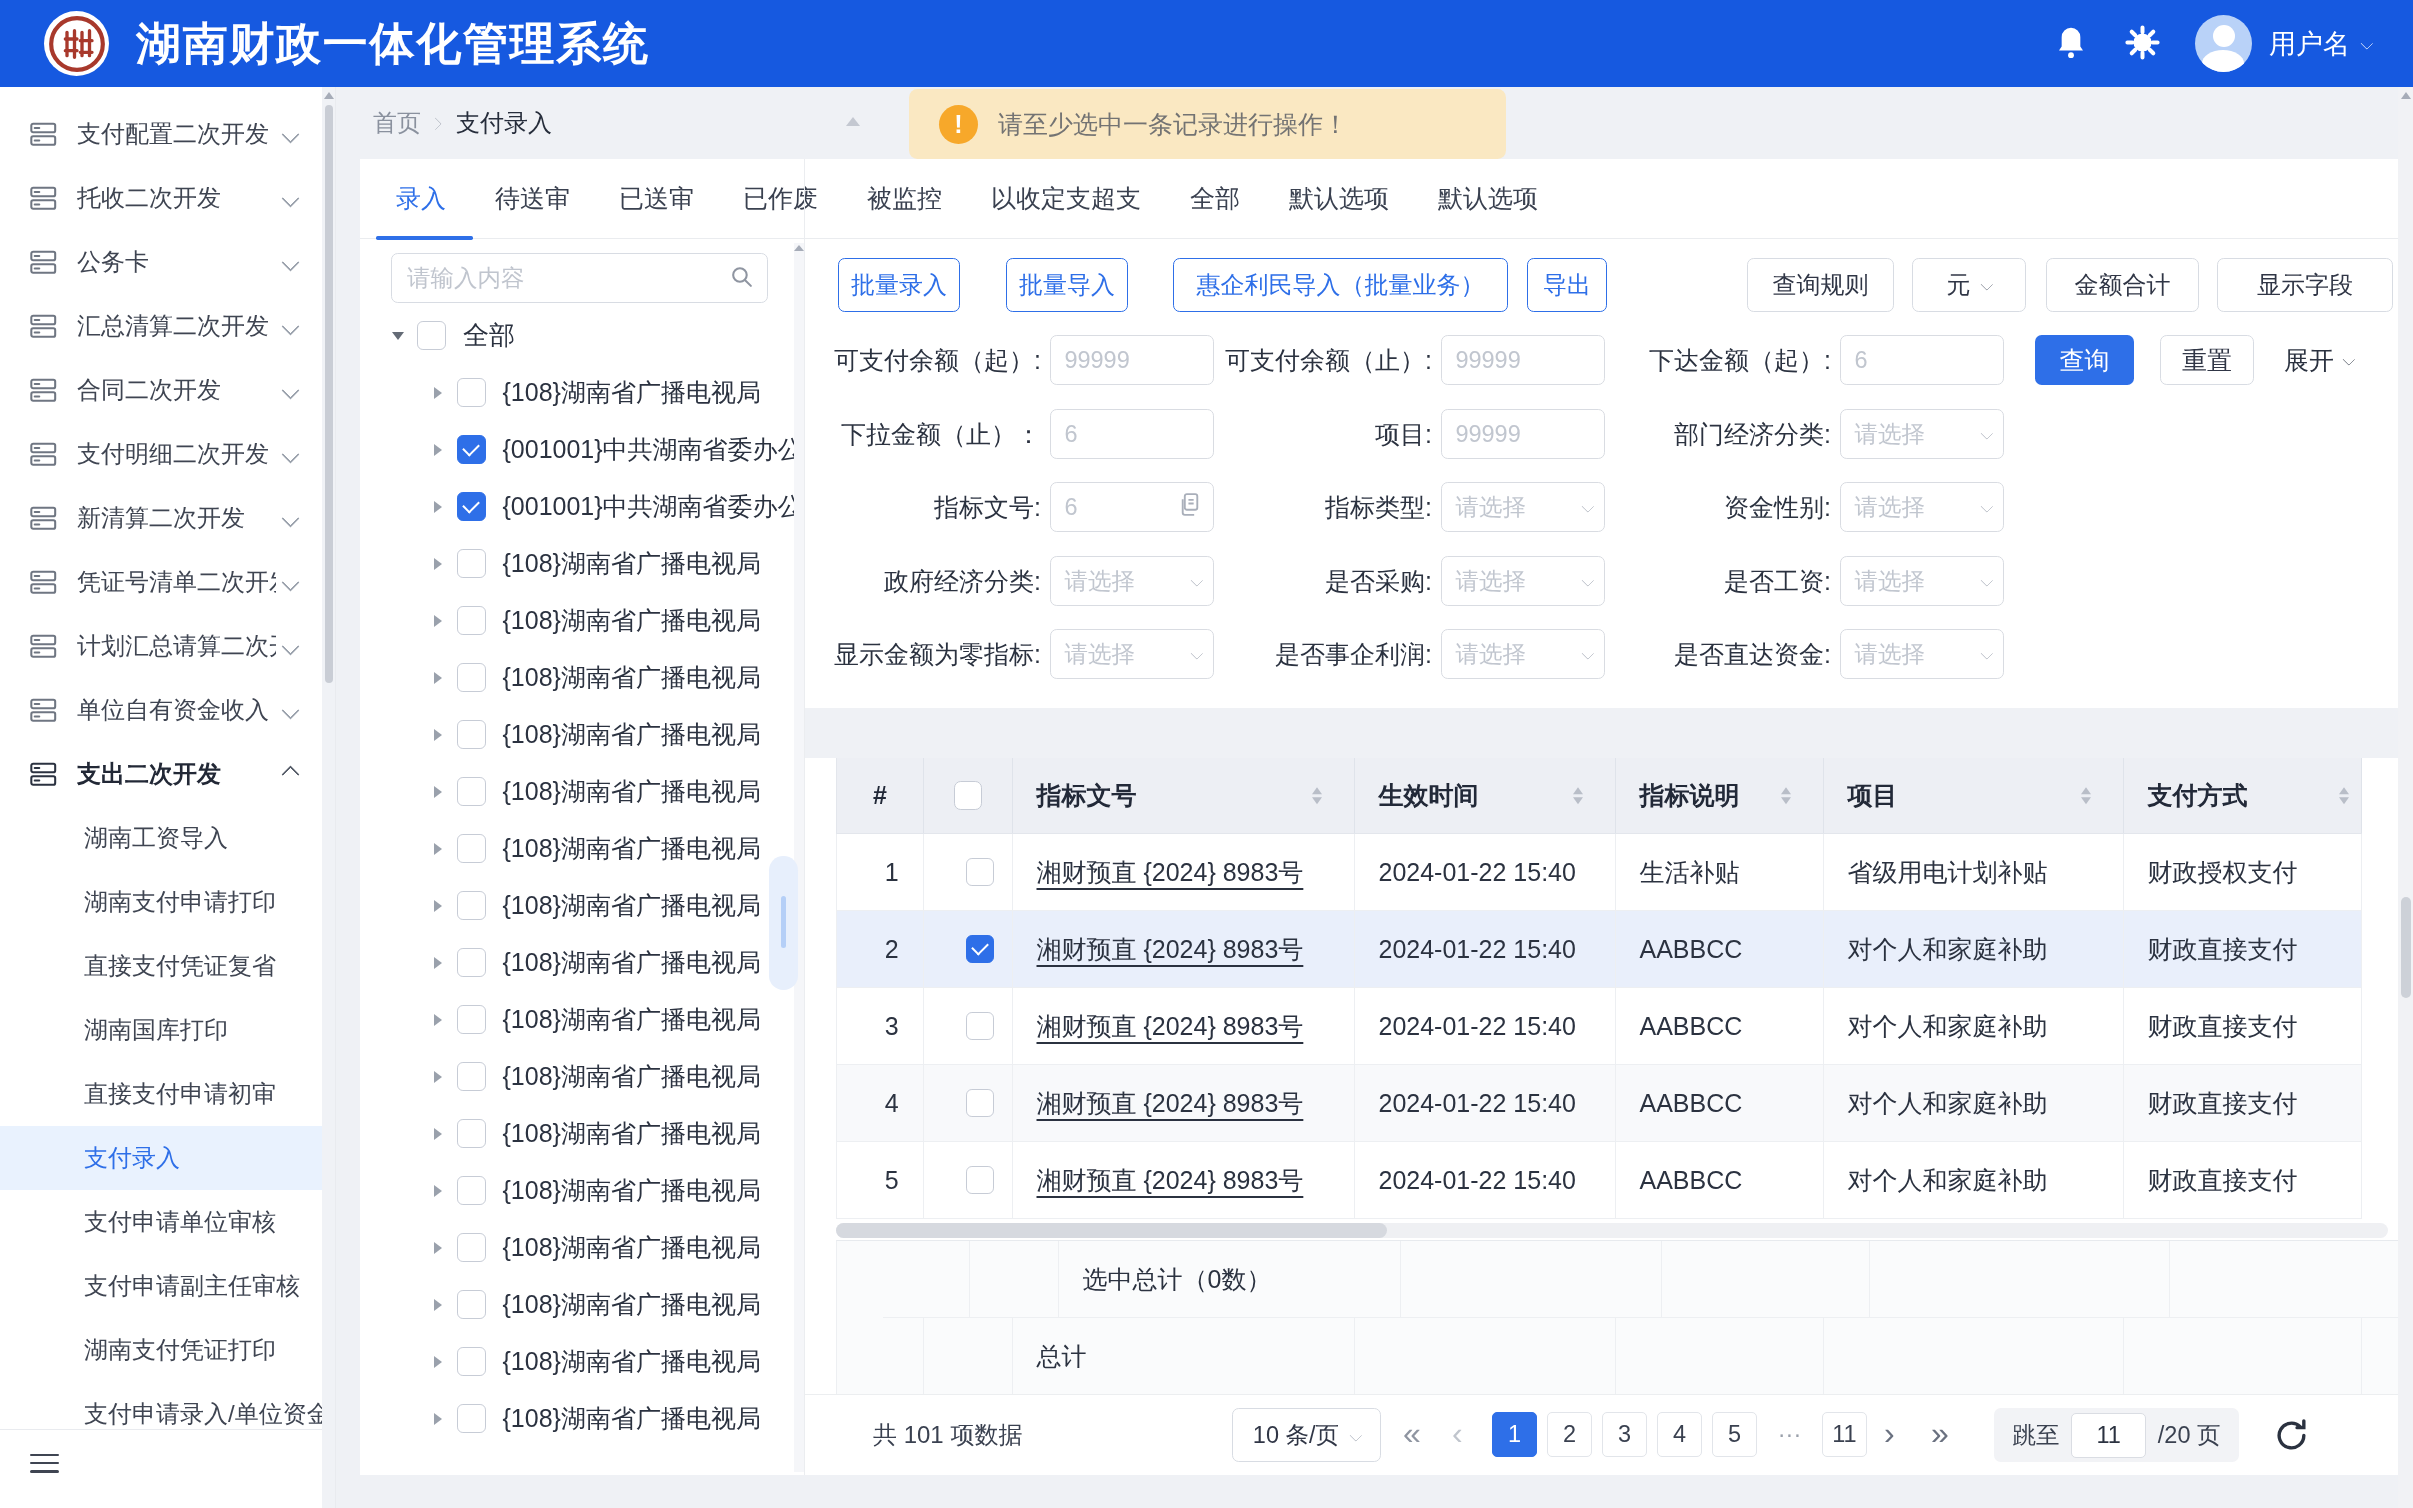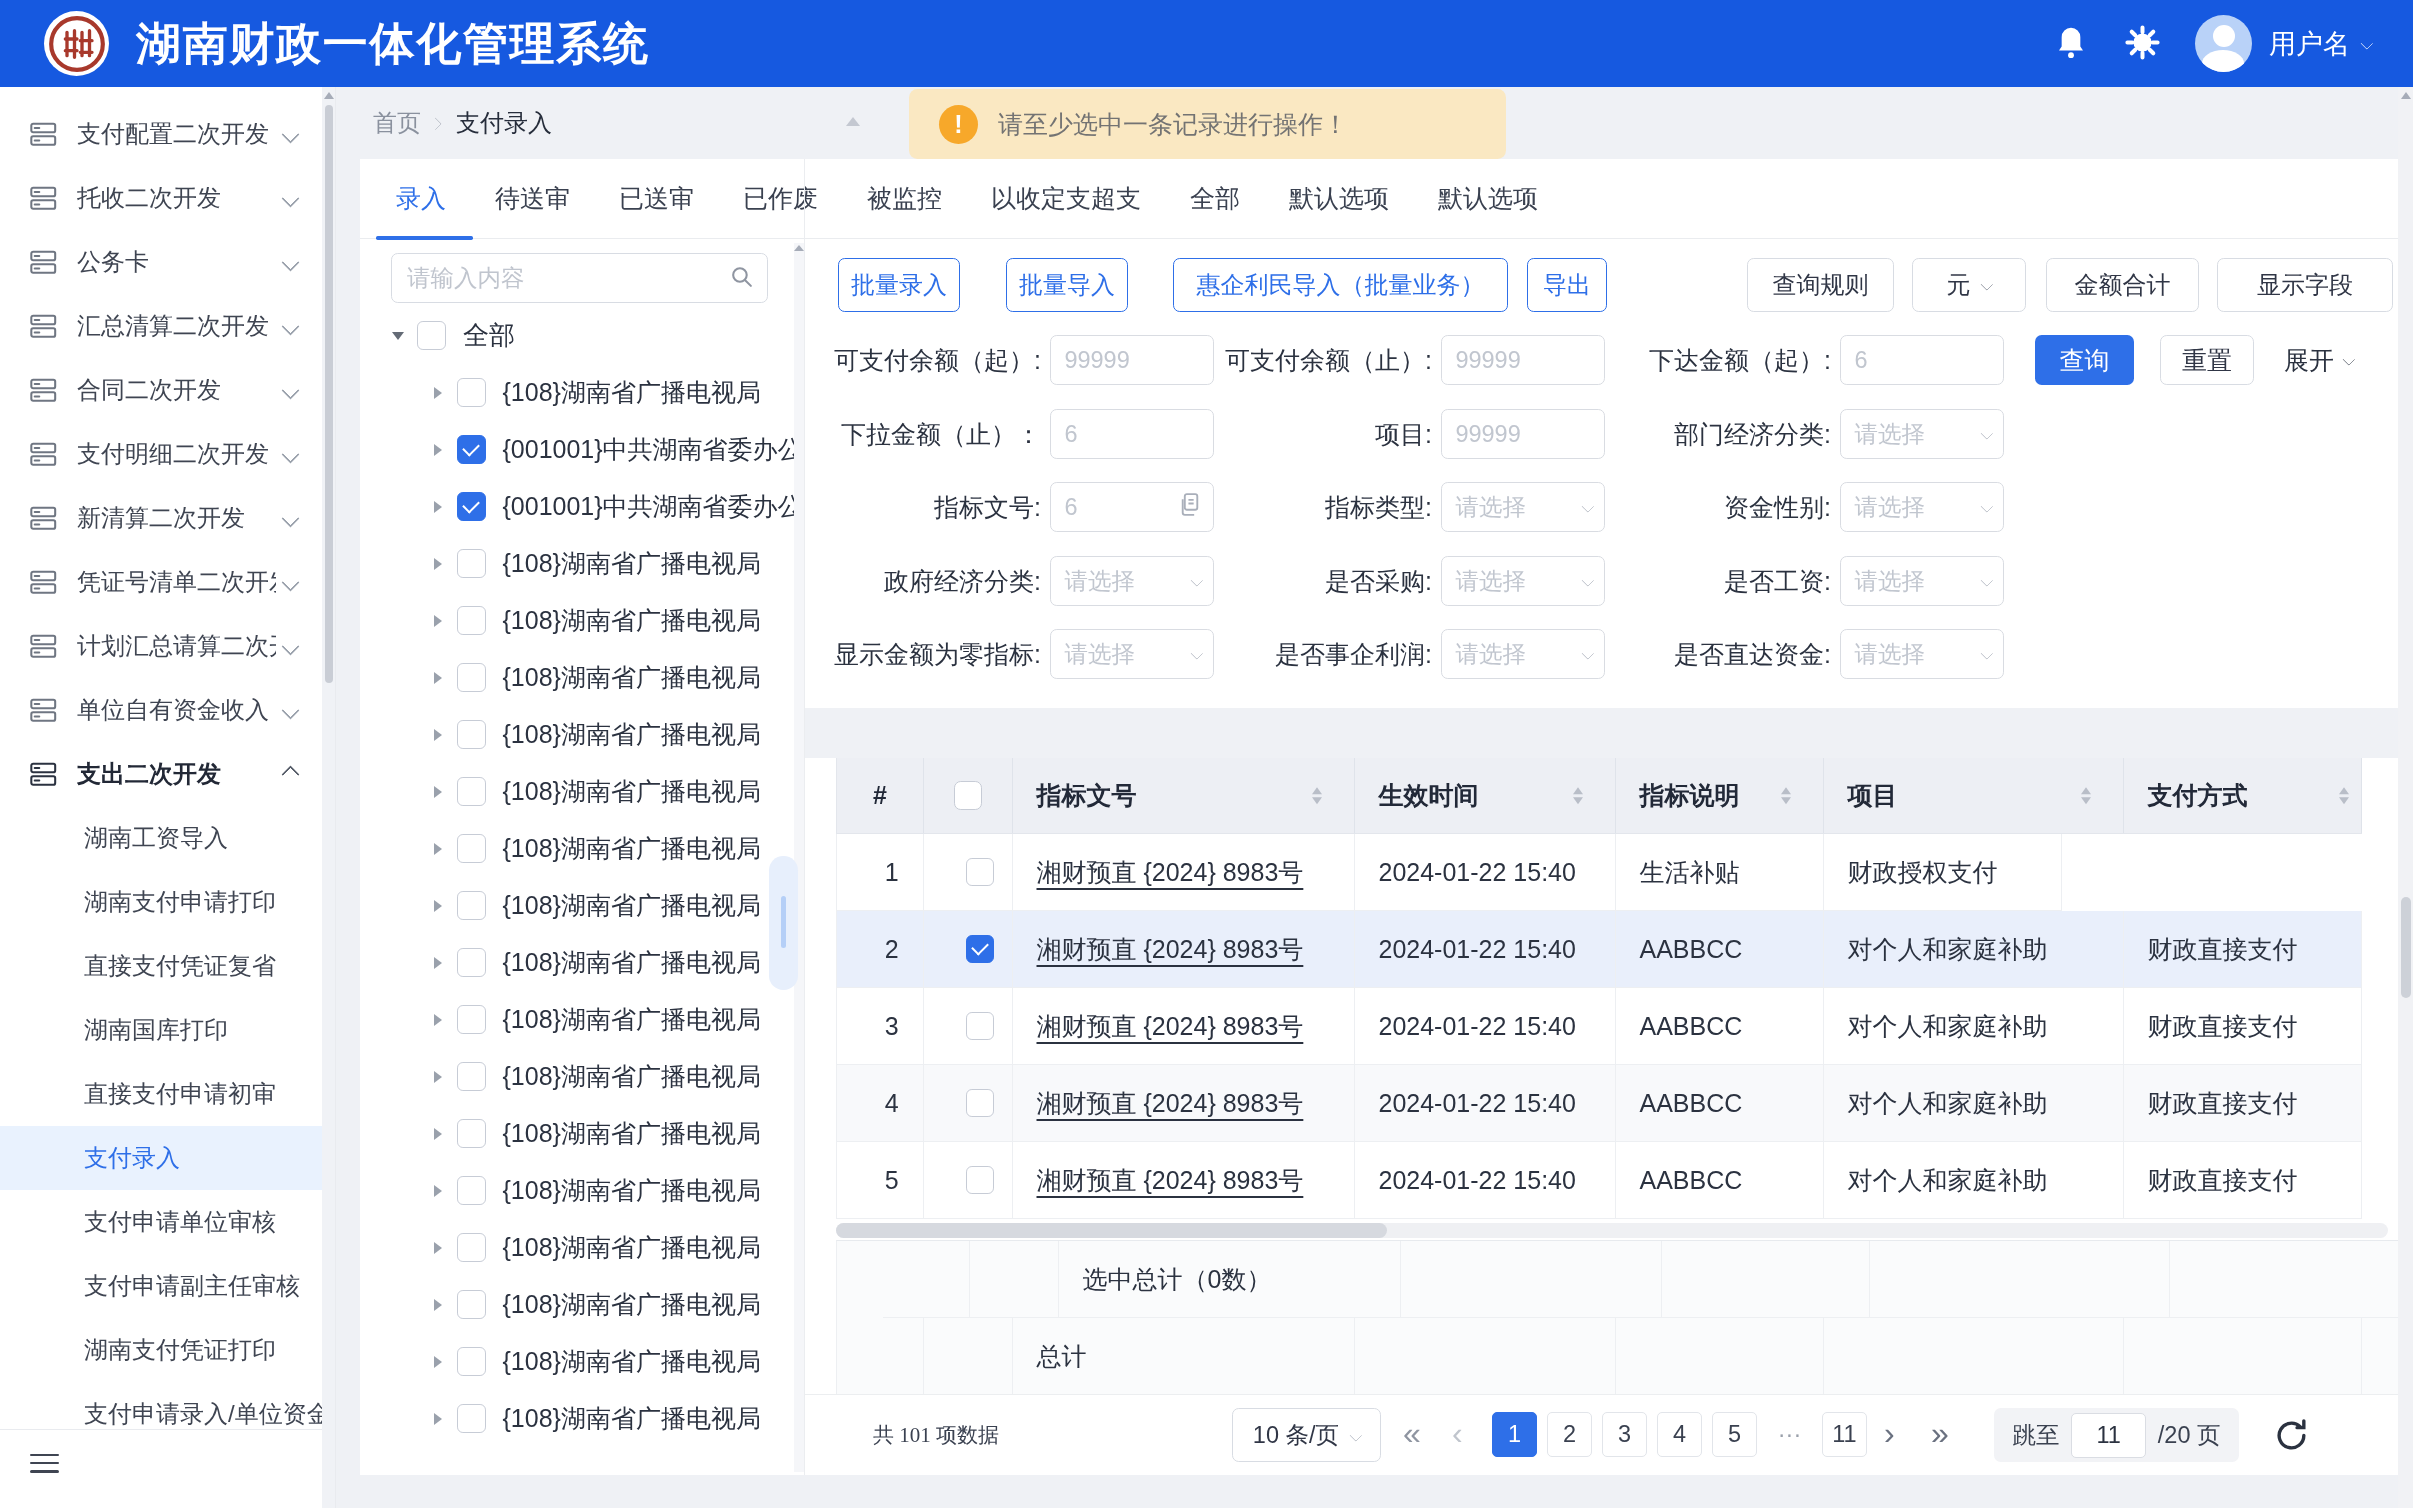--- a/index.html
+++ b/index.html
@@ -107,21 +107,21 @@
     box-sizing:border-box;font-size:25px;color:#2B3240;padding-left:23.5px;overflow:hidden;white-space:nowrap;}
   .doc-link{text-decoration:underline;text-underline-offset:6.7px;cursor:pointer;}
   .c0{width:87px;}.c1{width:89px;}.c2{width:342px;}.c3{width:261px;}.c4{width:208px;}.c5{width:300px;}.c6{width:238px;}
   .hscroll-track{position:absolute;left:836px;top:1223px;width:1552px;height:15px;background:#EFF0F3;border-radius:7.5px;}
   .hscroll-thumb{position:absolute;left:0;top:0;width:551px;height:15px;background:#D6D9DF;border-radius:7.5px;cursor:pointer;}
   .sumrow{display:flex;background:#FAFBFC;border-left:0.8px solid #EDEFF2;box-sizing:border-box;}
   .sumrow .td{height:77px;display:flex;align-items:center;border-right:0.8px solid #EDEFF2;border-bottom:0.8px solid #EDEFF2;
     box-sizing:border-box;font-size:25px;color:#2B3240;padding-left:23.5px;}
   
   .tfoot{position:absolute;left:805px;top:1394px;width:1593px;height:80px;background:#fff;border-top:0.8px solid #ECEEF0;}
-  .total-text{position:absolute;left:68px;top:0;height:80px;line-height:80px;font-size:21px;color:#3A4150;font-family:Liberation Serif, serif;}
+  .total-text{position:absolute;left:68px;top:0;height:80px;line-height:80px;font-size:24px;color:#3A4150;}
   .size-select{position:absolute;left:427px;top:13.4px;width:149px;height:54px;border:0.8px solid #D8DCE3;border-radius:6.7px;
     box-sizing:border-box;display:flex;align-items:center;justify-content:center;font-size:23.5px;color:#303646;cursor:pointer;background:#fff;}
   .size-select .chev{margin-left:11.7px;color:#A9AFBA;}
   .pg-arrow{position:absolute;top:0;height:80px;line-height:77px;font-size:32px;color:#8F95A1;cursor:pointer;}
   .pages{position:absolute;left:687px;top:17px;display:flex;gap:10px;}
   .page{width:45px;height:45px;border:0.8px solid #E2E5EA;border-radius:5px;background:#fff;display:flex;align-items:center;
     justify-content:center;font-size:23.5px;color:#3A4150;cursor:pointer;box-sizing:border-box;}
   .page.active{background:#2E6FE8;border-color:#2E6FE8;color:#fff;}
   .page.gap{border:none;background:transparent;color:#9AA0AB;cursor:default;}
   .jump{position:absolute;left:1189px;top:13.4px;width:245px;height:54px;background:#F2F3F6;border-radius:6.7px;
@@ -709,20 +709,21 @@
     <div class="trow">
       <div class="td c0 center">1</div>
       <div class="td c1 center">
         <span class="cb"></span>
       </div>
       <div class="td c2">
         <span class="doc-link">湘财预直 {2024} 8983号</span>
       </div>
       <div class="td c3">2024-01-22 15:40</div>
       <div class="td c4">生活补贴</div>
+      <div class="td c5">省级用电计划补贴</div>
       <div class="td c6">财政授权支付</div>
     </div>
 
     <div class="trow selected">
       <div class="td c0 center">2</div>
       <div class="td c1 center">
         <span class="cb checked"></span>
       </div>
       <div class="td c2">
         <span class="doc-link">湘财预直 {2024} 8983号</span>

